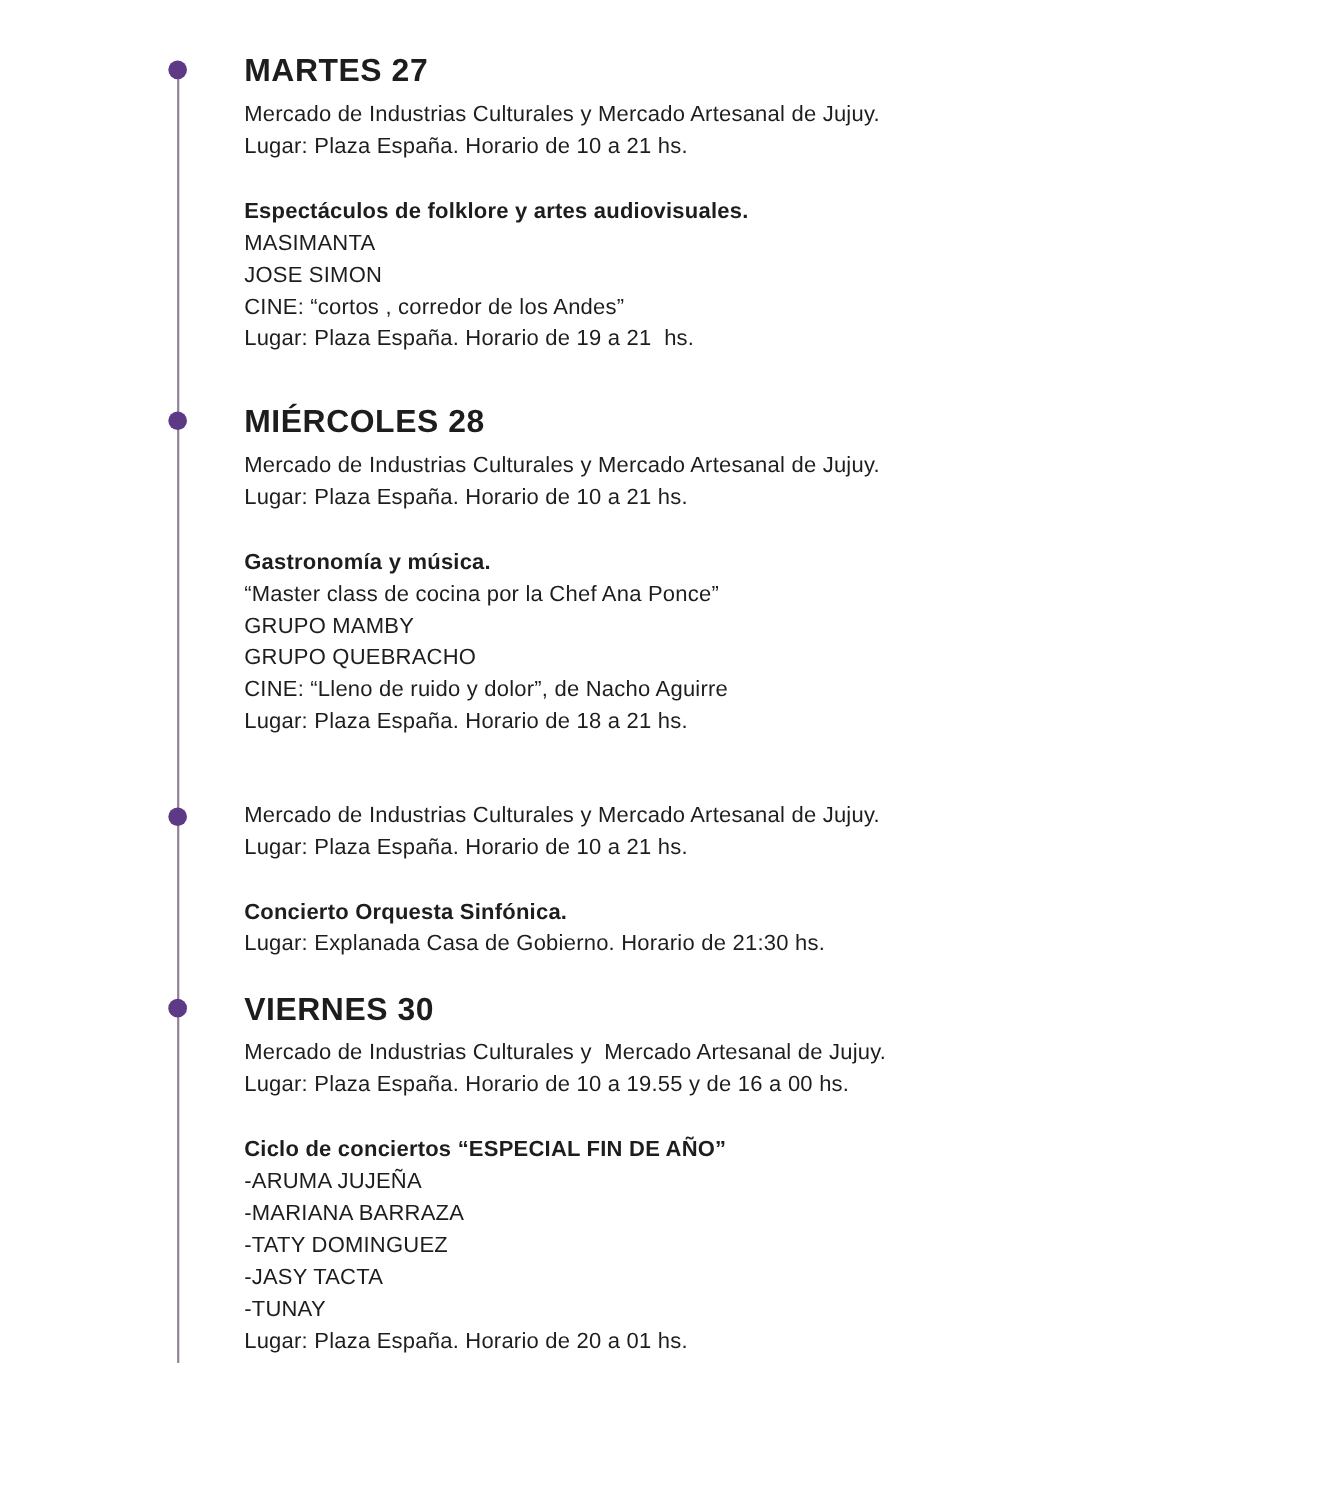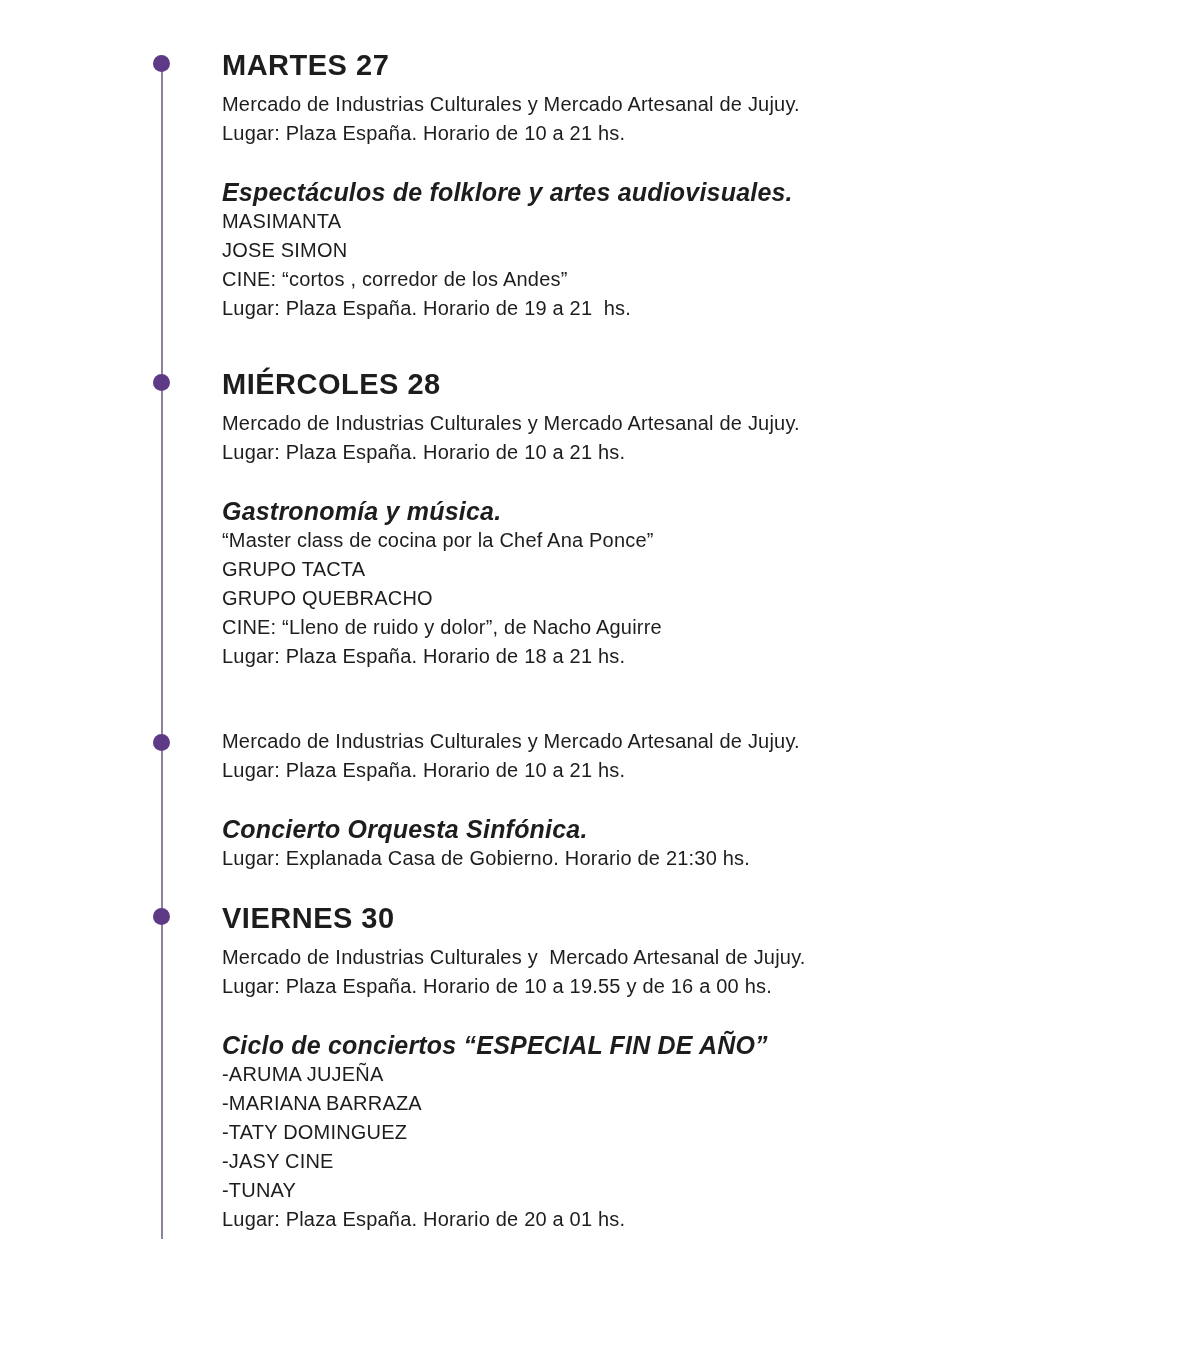--- a/index.html
+++ b/index.html
@@ -56,25 +56,24 @@
     font-size: 20px;
     line-height: 29px;
     letter-spacing: 0.2px;
     white-space: pre-wrap;
   }
   .intro {
     margin-bottom: 30px;
   }
   .event-heading {
     font-weight: 700;
-    font-size: 25px;
+    font-size: 20px;
     line-height: 29px;
     letter-spacing: 0.2px;
     white-space: pre-wrap;
-    font-style: italic;
   }
   .day + .day.gap-md { margin-top: 44px; }
   .day + .day.gap-lg { margin-top: 56px; }
   .day + .day.gap-sm { margin-top: 28px; }
 </style>
 </head>
 <body>
 
 <div class="page">
   <div class="timeline-line" style="left: 160.5px; top: 63.5px; height: 1175px;"></div>
@@ -100,21 +99,21 @@
     <section class="day gap-md">
       <span class="dot"></span>
       <h2 class="day-title">MIÉRCOLES 28</h2>
       <div class="intro">
         <p class="line">Mercado de Industrias Culturales y Mercado Artesanal de Jujuy.</p>
         <p class="line">Lugar: Plaza España. Horario de 10 a 21 hs.</p>
       </div>
       <div class="event">
         <p class="event-heading">Gastronomía y música.</p>
         <p class="line">“Master class de cocina por la Chef Ana Ponce”</p>
-        <p class="line">GRUPO TACTA</p>
+        <p class="line">GRUPO MAMBY</p>
         <p class="line">GRUPO QUEBRACHO</p>
         <p class="line">CINE: “Lleno de ruido y dolor”, de Nacho Aguirre</p>
         <p class="line">Lugar: Plaza España. Horario de 18 a 21 hs.</p>
       </div>
     </section>
 
     <section class="day gap-lg">
       <span class="dot"></span>
       <div class="intro">
         <p class="line">Mercado de Industrias Culturales y Mercado Artesanal de Jujuy.</p>
@@ -131,20 +130,20 @@
       <h2 class="day-title">VIERNES 30</h2>
       <div class="intro">
         <p class="line">Mercado de Industrias Culturales y  Mercado Artesanal de Jujuy.</p>
         <p class="line">Lugar: Plaza España. Horario de 10 a 19.55 y de 16 a 00 hs.</p>
       </div>
       <div class="event">
         <p class="event-heading">Ciclo de conciertos “ESPECIAL FIN DE AÑO”</p>
         <p class="line">-ARUMA JUJEÑA</p>
         <p class="line">-MARIANA BARRAZA</p>
         <p class="line">-TATY DOMINGUEZ</p>
-        <p class="line">-JASY CINE</p>
+        <p class="line">-JASY TACTA</p>
         <p class="line">-TUNAY</p>
         <p class="line">Lugar: Plaza España. Horario de 20 a 01 hs.</p>
       </div>
     </section>
 
   </main>
 </div>
 
 </body></html>

